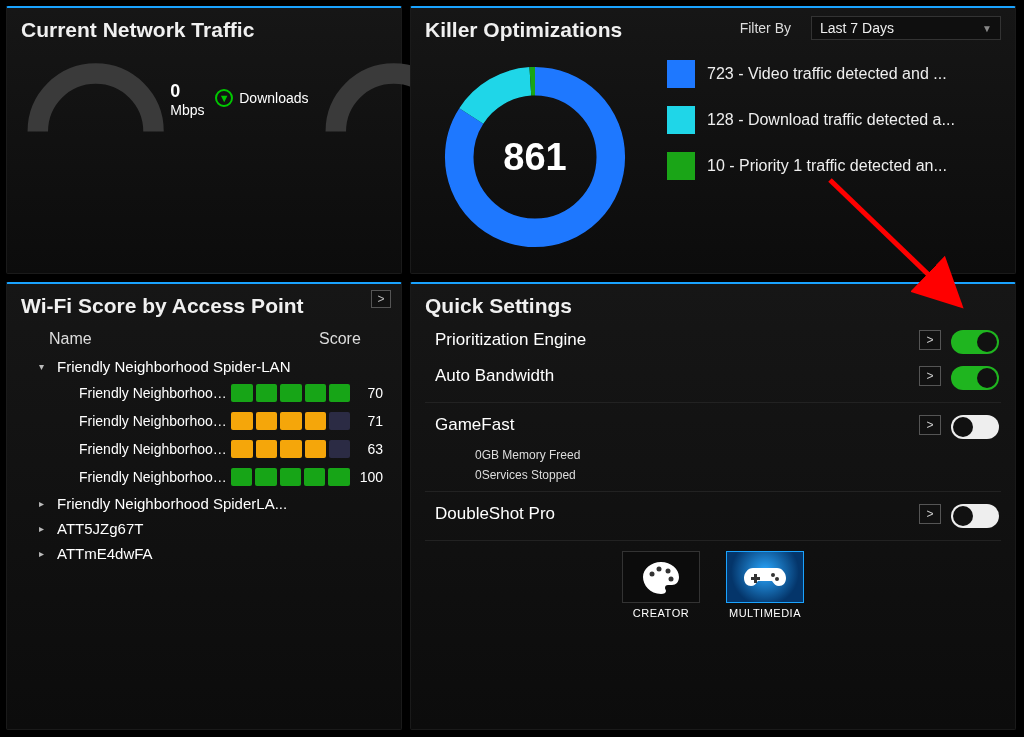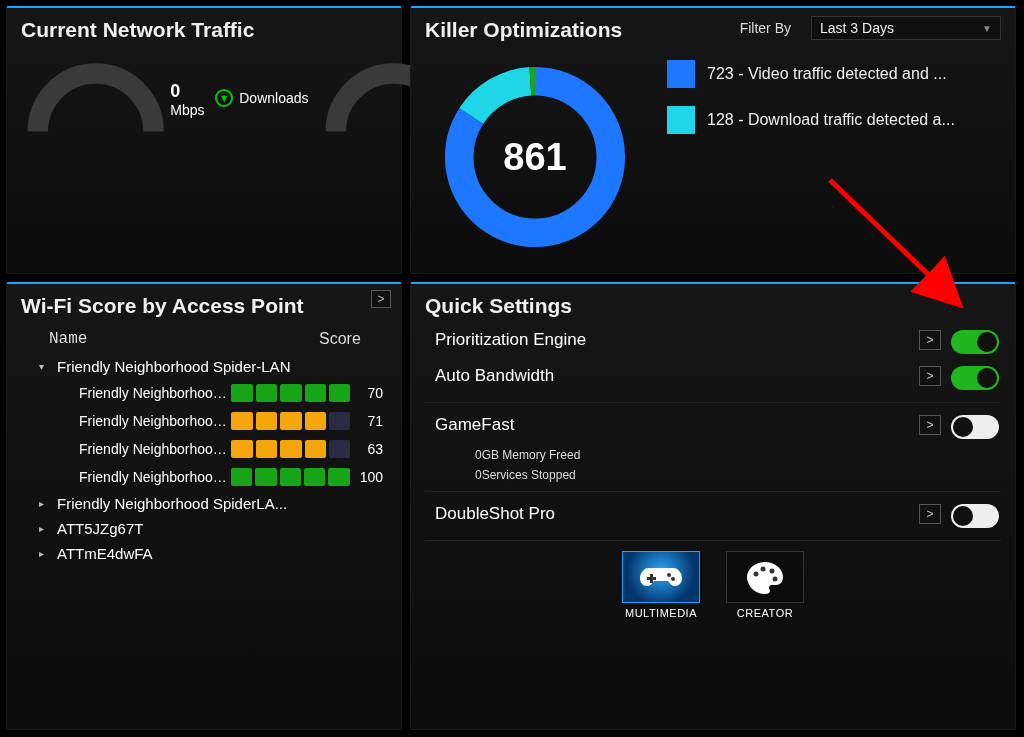--- a/index.html
+++ b/index.html
@@ -32,21 +32,21 @@
   .donut svg { width:200px; height:200px; transform: rotate(-90deg); }
   .donut .center { position:absolute; inset:0; display:flex; align-items:center; justify-content:center; font-size:38px; font-weight:700; }
   .legend { flex:1; margin-top:8px; display:flex; flex-direction:column; gap:18px; }
   .legend-row { display:flex; align-items:center; gap:12px; }
   .swatch { width:28px; height:28px; flex-shrink:0; }
   .legend-text { font-size:16px; color:#eee; white-space:nowrap; overflow:hidden; text-overflow:ellipsis; max-width:300px; }
   .wifi-panel { width:590px; }
   .qs-panel  { width:410px; }
   .expand-btn { position:absolute; top:6px; right:10px; width:20px; height:18px; border:1px solid #555; background:#111; color:#bbb; font-size:12px; display:flex; align-items:center; justify-content:center; cursor:pointer; }
   .wifi-headers { display:flex; padding:6px 10px 6px 28px; color:#ddd; font-size:16px; }
-  .wifi-headers .h-name { width:270px;font-family:Liberation Mono, monospace; }
+  .wifi-headers .h-name { width:270px; }
   .wifi-list { height:340px; overflow-y:auto; padding-right:4px; }
   .wifi-list::-webkit-scrollbar { width:14px; }
   .wifi-list::-webkit-scrollbar-track { background:#101010; border:1px solid #222; }
   .wifi-list::-webkit-scrollbar-thumb { background:#3a3a3a; border:1px solid #222; }
   .ap-group { padding:4px 0 4px 18px; display:flex; align-items:center; gap:8px; font-size:15px; cursor:pointer; }
   .ap-group .tri { font-size:10px; color:#bbb; display:inline-block; width:10px; }
   .ap-child { padding:5px 0 5px 58px; display:flex; align-items:center; font-size:14px; }
   .ap-child .name { width:230px; white-space:nowrap; overflow:hidden; text-overflow:ellipsis; }
   .bar { display:flex; gap:3px; width:180px; }
   .seg { flex:1; height:18px; border-radius:2px; background:#2b2b44; }
@@ -103,21 +103,21 @@
         </div>
       </div>
     </div>
   </div>
 
   <div class="panel">
     <div class="panel-title">Killer Optimizations</div>
     <div class="ko-top">
       <span class="lbl">Filter By</span>
       <div class="select">
-        <span>Last 3 Days</span>
+        <span>Last 7 Days</span>
         <span class="caret">▼</span>
       </div>
     </div>
     <div class="ko-body">
       <div class="donut-wrap">
         <div class="donut">
           <svg viewBox="0 0 42 42">
             <circle cx="21" cy="21" r="15.915" fill="none" stroke="#0c0c0c" stroke-width="6"></circle>
             <circle id="arc1" cx="21" cy="21" r="15.915" fill="none" stroke-width="6" stroke="#1e78ff" stroke-dasharray="83.97212543554006 16.027874564459935" stroke-dashoffset="0"></circle>
             <circle id="arc2" cx="21" cy="21" r="15.915" fill="none" stroke-width="6" stroke="#1fd6e8" stroke-dasharray="14.866434378629501 85.1335656213705" stroke-dashoffset="-83.97212543554006"></circle>
@@ -128,20 +128,24 @@
       </div>
       <div class="legend" id="legend">
           <div class="legend-row">
             <div class="swatch" style="background:#1e78ff"></div>
             <div class="legend-text">723 -  Video traffic detected and ...</div>
           </div>
           <div class="legend-row">
             <div class="swatch" style="background:#1fd6e8"></div>
             <div class="legend-text">128 -  Download traffic detected a...</div>
           </div>
+          <div class="legend-row">
+            <div class="swatch" style="background:#1aa517"></div>
+            <div class="legend-text">10 -  Priority 1 traffic detected an...</div>
+          </div>
         </div>
     </div>
   </div>
 
   <div class="panel wifi-panel" style="grid-column:1; grid-row:2; width:auto;">
     <div class="panel-title">Wi-Fi Score by Access Point</div>
     <div class="expand-btn">&gt;</div>
     <div class="wifi-headers">
       <div class="h-name">Name</div>
       <div class="h-score">Score</div>
@@ -245,44 +249,44 @@
     <div class="qs-row">
       <div class="qlabel">DoubleShot Pro</div>
       <div class="chev">&gt;</div>
       <div class="toggle off">
           <div class="knob"></div>
         </div>
     </div>
 
     <hr class="qs-hr">
     <div class="modes" id="modes">
+        <div class="mode">
+          <div class="tile">
+            <svg width="40" height="34" viewBox="0 0 40 34">
+              <path fill="#fff" d="M20 2c10 0 18 7 18 15 0 5-3 8-7 8h-4c-2 0-3 1-3 3 0 1 1 2 1 3 0 2-2 3-5 3C9 34 2 25 2 17 2 9 10 2 20 2z"></path>
+              <circle cx="11" cy="14" r="2.5" fill="#333"></circle>
+              <circle cx="18" cy="9" r="2.5" fill="#333"></circle>
+              <circle cx="27" cy="11" r="2.5" fill="#333"></circle>
+              <circle cx="30" cy="19" r="2.5" fill="#333"></circle>
+            </svg>
+          </div>
+          <div class="cap">CREATOR</div>
+        </div>
         <div class="mode active">
           <div class="tile">
             <svg width="44" height="30" viewBox="0 0 44 30">
               <path fill="#fff" d="M10 6h24c5 0 9 5 9 10s-3 8-7 8c-3 0-5-2-7-5h-14c-2 3-4 5-7 5-4 0-7-3-7-8s4-10 9-10z"></path>
               <rect x="11" y="12" width="3" height="9" fill="#333"></rect>
               <rect x="8" y="15" width="9" height="3" fill="#333"></rect>
               <circle cx="30" cy="13" r="2" fill="#333"></circle>
               <circle cx="34" cy="17" r="2" fill="#333"></circle>
             </svg>
           </div>
           <div class="cap">MULTIMEDIA</div>
         </div>
-        <div class="mode">
-          <div class="tile">
-            <svg width="40" height="34" viewBox="0 0 40 34">
-              <path fill="#fff" d="M20 2c10 0 18 7 18 15 0 5-3 8-7 8h-4c-2 0-3 1-3 3 0 1 1 2 1 3 0 2-2 3-5 3C9 34 2 25 2 17 2 9 10 2 20 2z"></path>
-              <circle cx="11" cy="14" r="2.5" fill="#333"></circle>
-              <circle cx="18" cy="9" r="2.5" fill="#333"></circle>
-              <circle cx="27" cy="11" r="2.5" fill="#333"></circle>
-              <circle cx="30" cy="19" r="2.5" fill="#333"></circle>
-            </svg>
-          </div>
-          <div class="cap">CREATOR</div>
-        </div>
       </div>
   </div>
 
 </div>
 
 <svg class="arrow" style="left:820px; top:170px;" width="180" height="160">
   <defs>
       <marker id="ah" markerWidth="12" markerHeight="12" refX="9" refY="5" orient="auto">
         <path d="M0,0 L10,5 L0,10 z" fill="#ff0000"></path>
       </marker>

